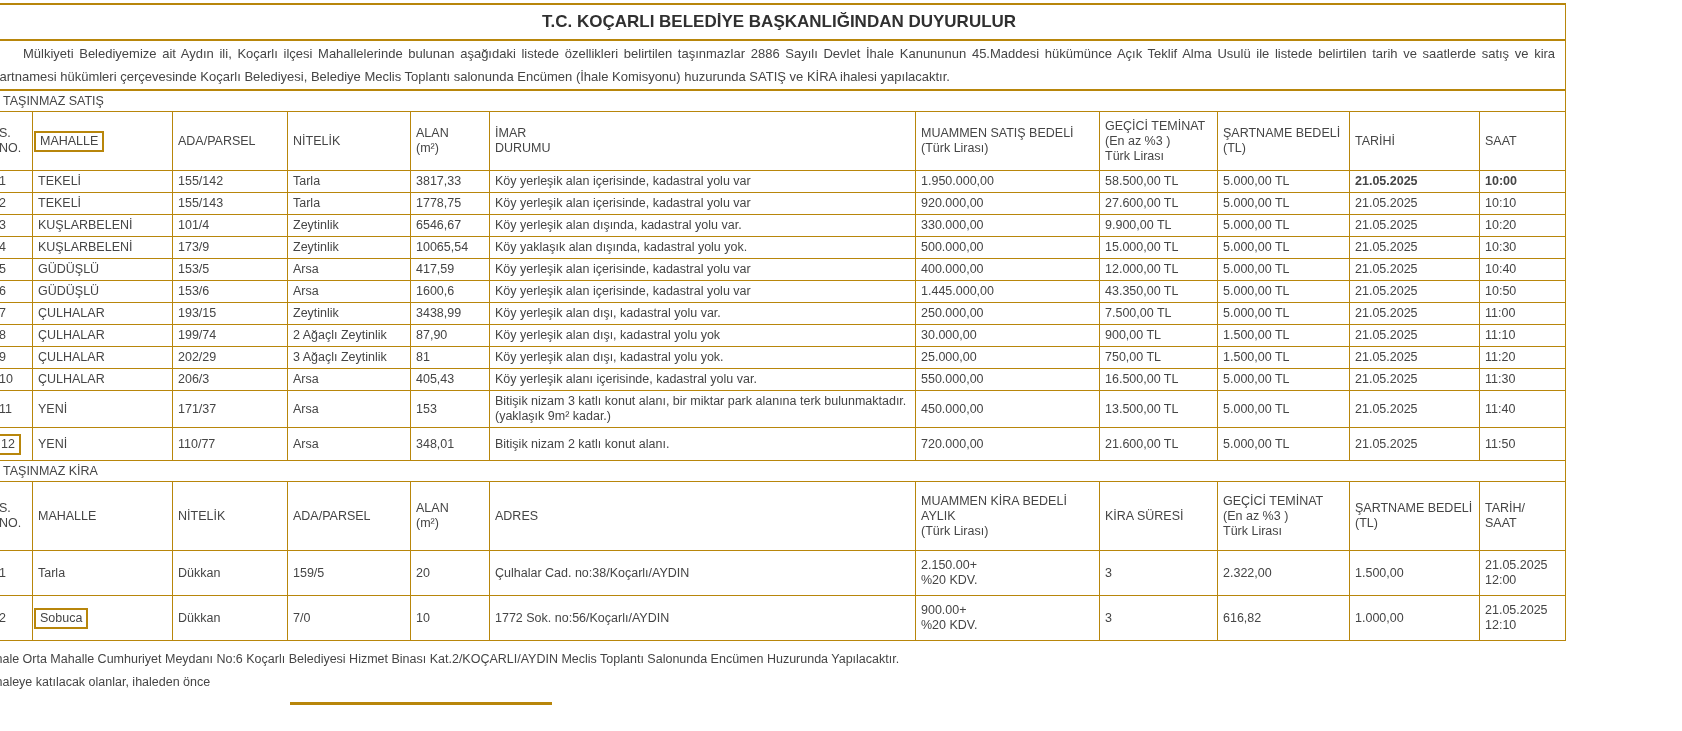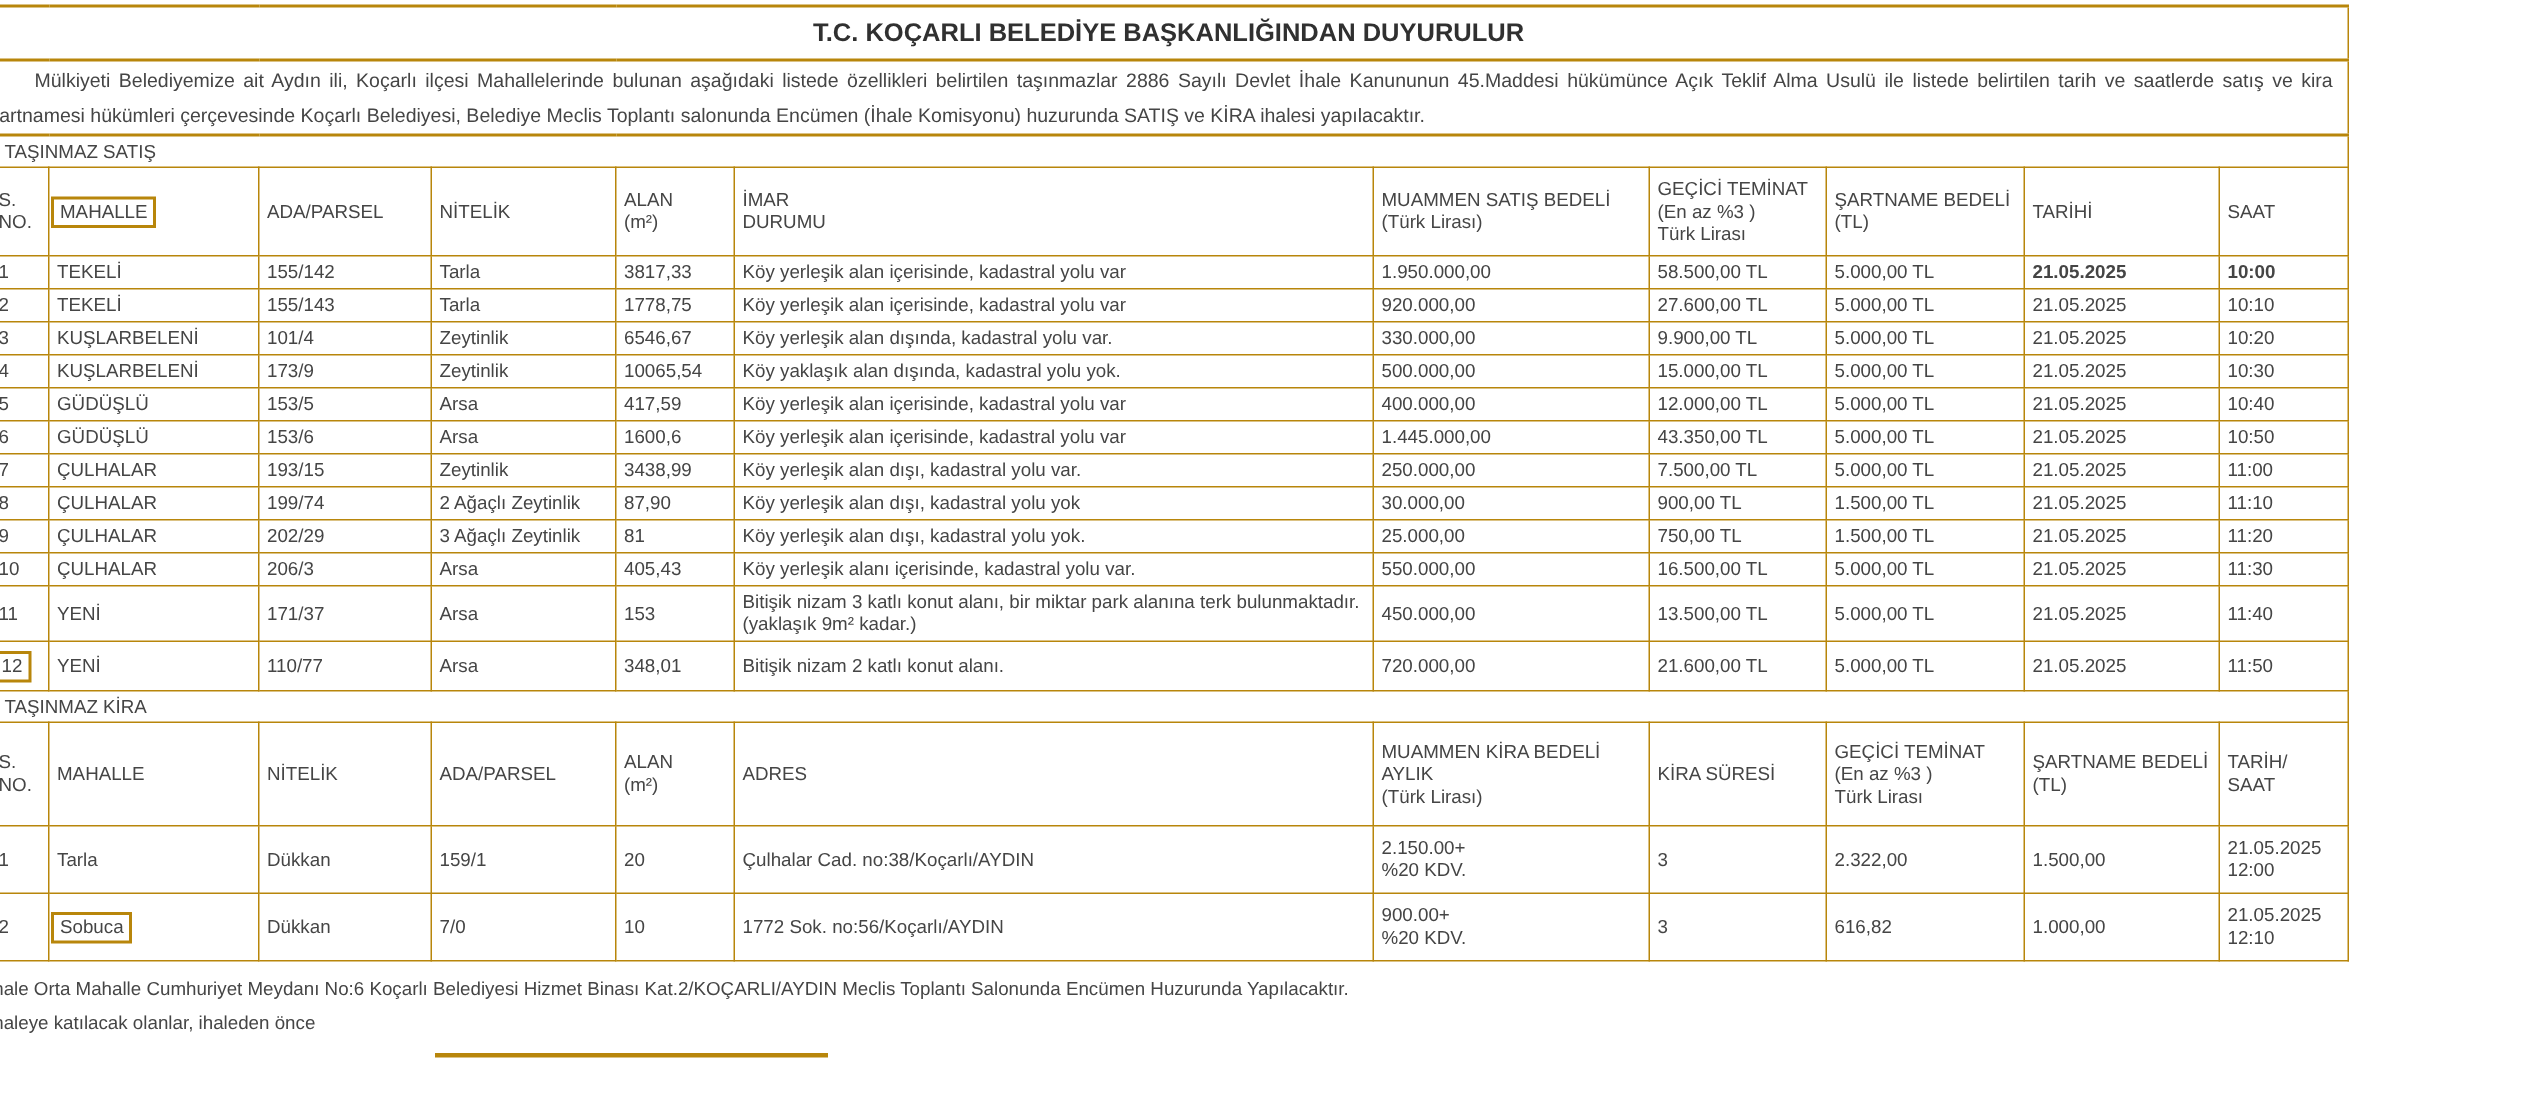--- a/index.html
+++ b/index.html
@@ -288,21 +288,21 @@
       <td class="pre">ŞARTNAME BEDELİ
 (TL)</td>
       <td class="pre">TARİH/
 SAAT</td>
     </tr>
 
     <tr class="krow">
           <td class="sno">1</td>
           <td>Tarla</td>
           <td>Dükkan</td>
-          <td>159/1</td>
+          <td>159/5</td>
           <td>20</td>
           <td>Çulhalar Cad. no:38/Koçarlı/AYDIN</td>
           <td class="pre">2.150.00+
 %20 KDV.</td>
           <td>3</td>
           <td>2.322,00</td>
           <td>1.500,00</td>
           <td class="pre">21.05.2025
 12:00</td>
         </tr>

